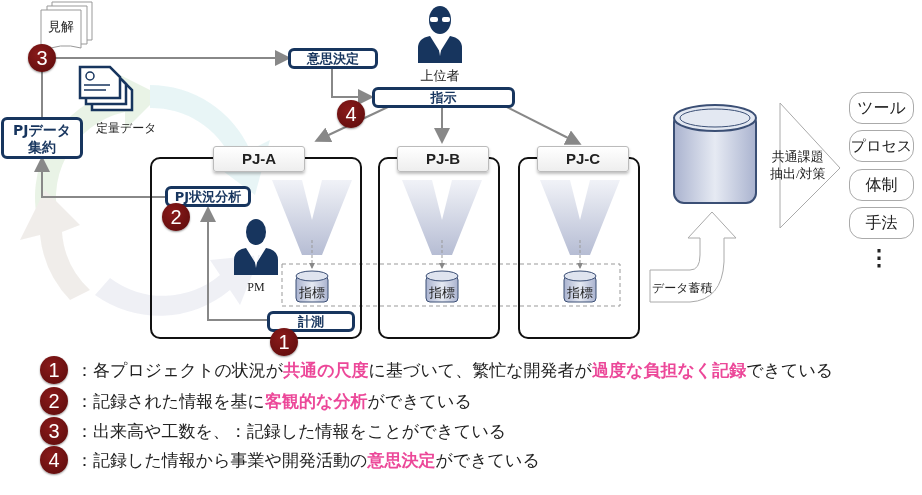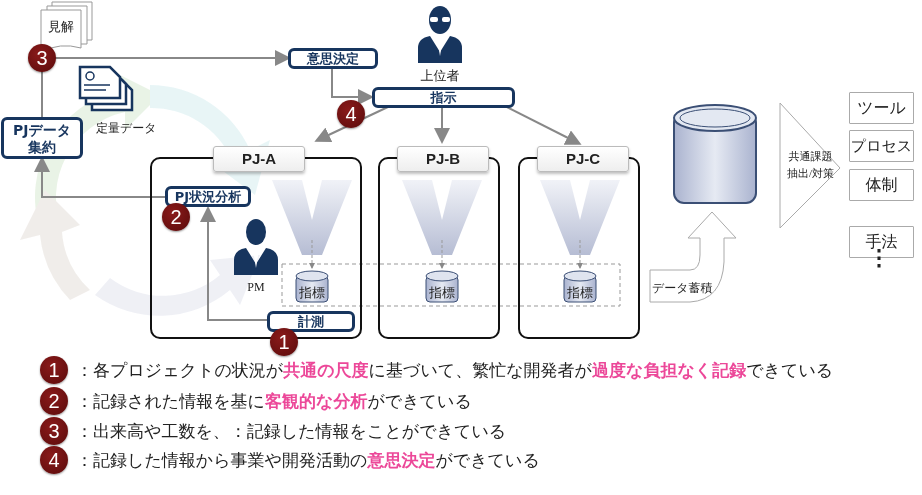--- a/index.html
+++ b/index.html
@@ -10,21 +10,21 @@
   .navybox { position:absolute; border:3px solid #17355e; border-radius:6px; background:#fff;
              color:#17355e; font-weight:bold; text-align:center; box-sizing:border-box; }
   .pjbox { position:absolute; border:2px solid #111; border-radius:10px; background:transparent; box-sizing:border-box; }
   .pjlabel { position:absolute; width:90px; height:24px; border:1px solid #bbb; border-radius:3px;
              background:linear-gradient(#fff,#eee); box-shadow:0 2px 3px rgba(0,0,0,.25);
              font-weight:bold; font-size:15px; text-align:center; line-height:24px; font-family:"Liberation Sans",sans-serif; }
   .badge { position:absolute; width:28px; height:28px; border-radius:50%;
            background:radial-gradient(circle at 40% 35%, #8a1a1a, #5a0b0b);
            color:#fff; font-size:20px; line-height:28px; text-align:center;
            font-family:"Liberation Sans",sans-serif; box-shadow:0 1px 2px rgba(0,0,0,.4); }
-  .sidebox { position:absolute; left:849px; width:63px; height:30px; border:1px solid #aaa; border-radius:1px;
+  .sidebox { position:absolute; left:849px; width:63px; height:30px; border:1px solid #aaa; border-radius:13px;
              background:#fff; font-size:16px; text-align:center; line-height:30px; }
   .legend-row { position:absolute; left:40px; height:28px; display:flex; align-items:center; font-size:17px; }
   .legend-row .badge { position:relative; margin-right:8px; }
   .hl { color:#ec4899; font-weight:bold; }
 </style>
 </head>
 <body>
 
 <svg class="bg" width="922" height="495">
   <defs>
@@ -155,28 +155,28 @@
 <div class="navybox" style="left:165px;top:186px;width:86px;height:21px;font-size:13px;line-height:15px;">PJ状況分析</div>
 <div class="abs" style="left:240px;top:280px;width:32px;text-align:center;font-size:12px;">PM</div>
 <div class="navybox" style="left:267px;top:311px;width:88px;height:21px;font-size:13px;line-height:15px;">計測</div>
 
 <div class="badge" style="left:28px;top:44px;">3</div>
 <div class="badge" style="left:337px;top:100px;">4</div>
 <div class="badge" style="left:162px;top:203px;">2</div>
 <div class="badge" style="left:270px;top:328px;">1</div>
 
 <div class="abs" style="left:652px;top:280px;font-size:12px;">データ蓄積</div>
-<div class="abs" style="left:770px;top:148px;font-size:11px;line-height:17px;text-align:center;margin-left:17px;">
+<div class="abs" style="left:770px;top:148px;font-size:13px;line-height:17px;text-align:center;">
   <div>共通課題</div>
   <div>抽出/対策</div>
 </div>
 <div class="sidebox" style="top:92px;">ツール</div>
 <div class="sidebox" style="top:130px;font-size:15px;">プロセス</div>
 <div class="sidebox" style="top:169px;">体制</div>
-<div class="sidebox" style="top:207px;margin-top:19px;">手法</div>
+<div class="sidebox" style="top:207px;">手法</div>
 <div class="abs" style="left:868px;top:243px;font-size:22px;font-weight:bold;line-height:30px;">⋮</div>
 
 <div id="legend">
     <div class="legend-row" style="top: 356px;">
       <div class="badge">1</div>
       <span>：各プロジェクトの状況が</span>
       <span class="hl">共通の尺度</span>
       <span>に基づいて、繁忙な開発者が</span>
       <span class="hl">過度な負担なく記録</span>
       <span>できている</span>

